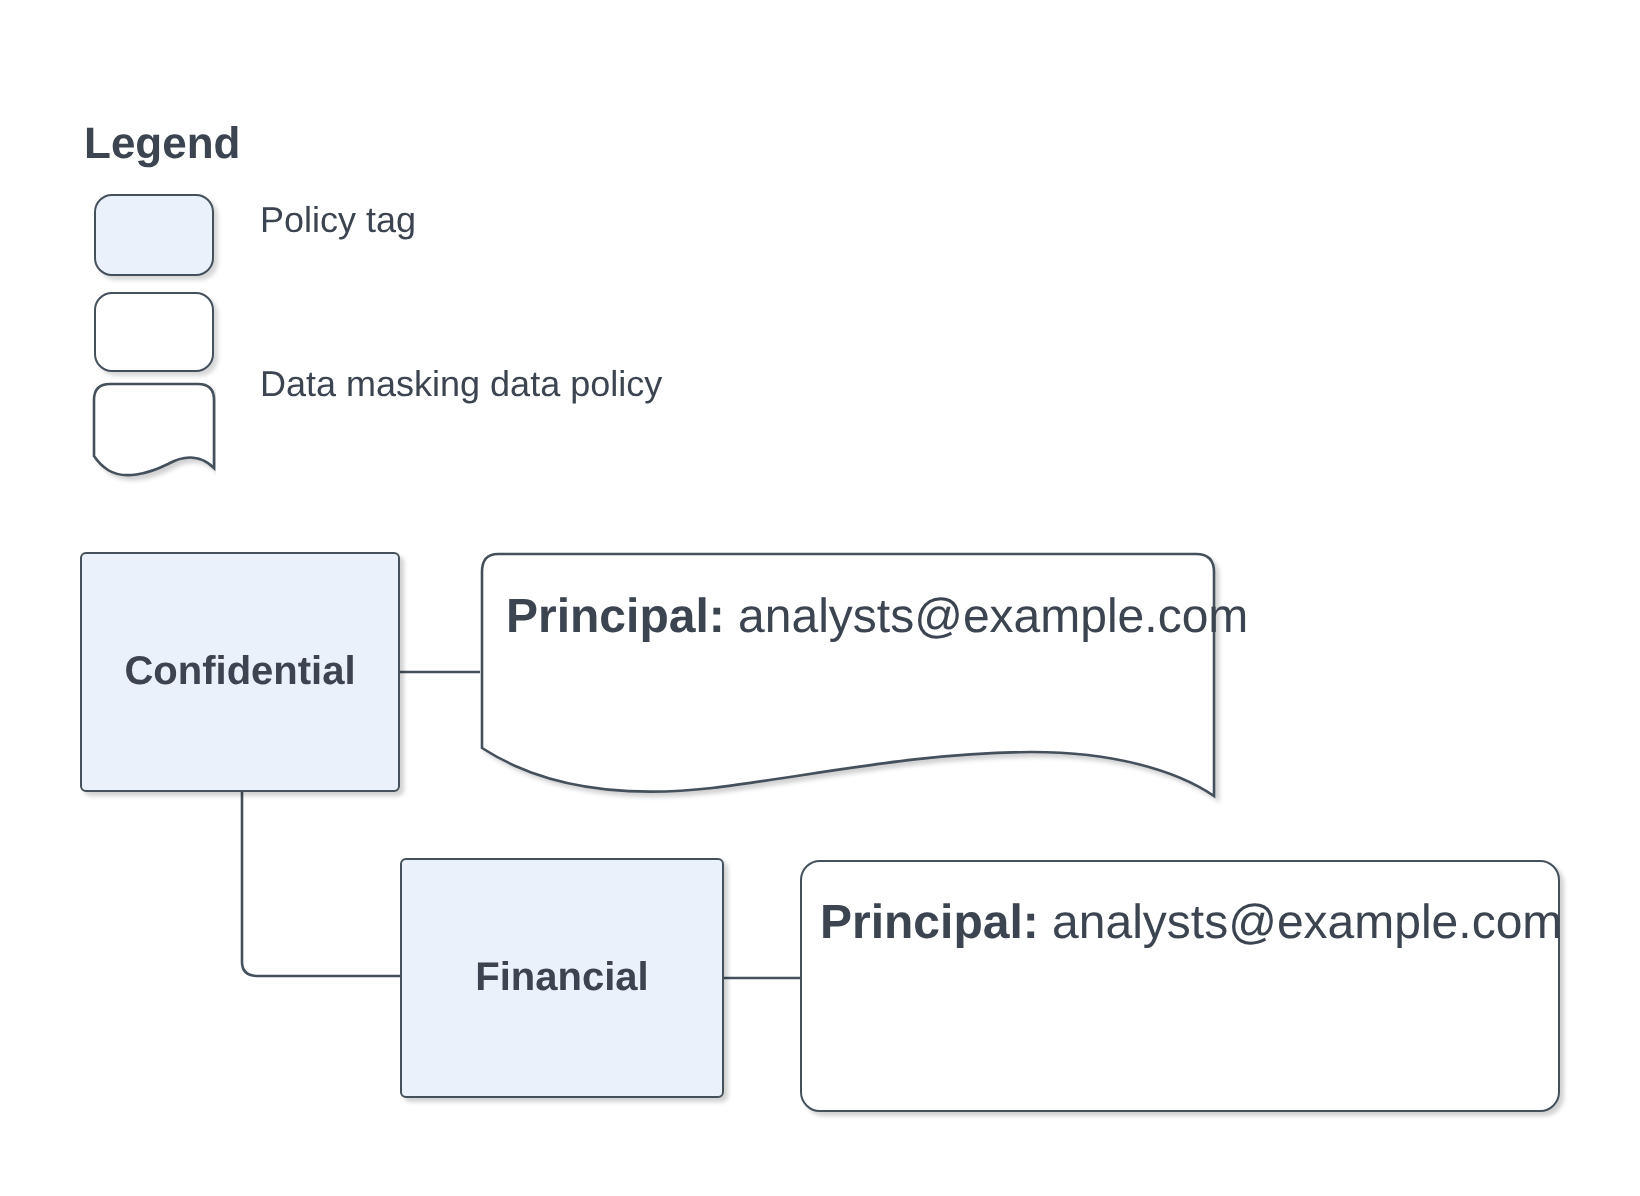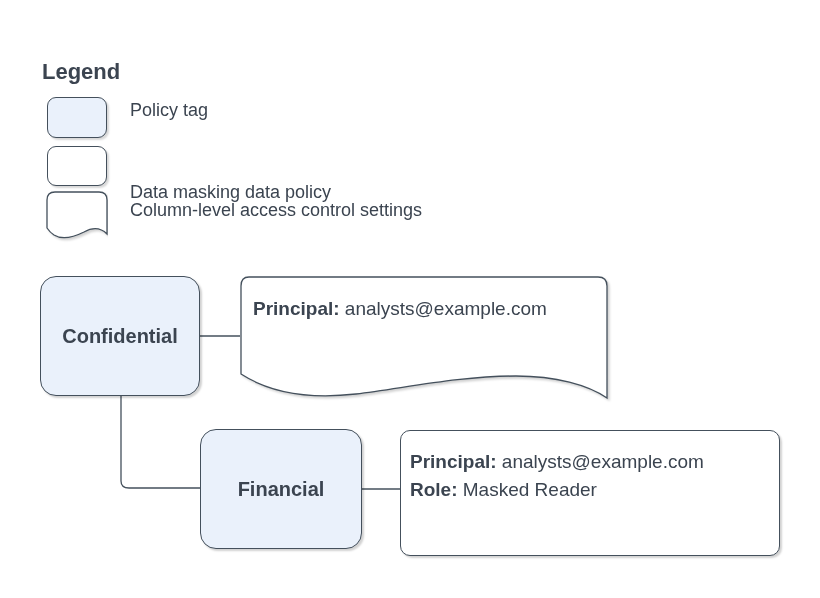--- a/index.html
+++ b/index.html
@@ -15,34 +15,34 @@
   .swatch{position:absolute;left:47px;border:1px solid #44505C;border-radius:9px;box-shadow:2px 2px 2px rgba(0,0,0,0.16);}
   .swatch.blue{background:#EAF1FB;}
   .swatch.white{background:#FFFFFF;}
   .sw1{top:97px;width:58px;height:39px;}
   .sw2{top:146px;width:58px;height:38px;}
   .sw3{position:absolute;left:46px;top:191px;}
   .legend-label{position:absolute;left:130px;font-size:18px;font-weight:normal;line-height:1;white-space:nowrap;}
   .ll1{top:101px;} .ll2{top:151px;margin-top:32px;} .ll3{top:201px;}
 
   .node{
-    position:absolute;background:#EAF1FB;border:1px solid #44505C;border-radius:16px;
+    position:absolute;background:#EAF1FB;border:1px solid #44505C;border-radius:3px;
     display:flex;align-items:center;justify-content:center;
     font-size:20px;font-weight:bold;box-shadow:2px 2px 2px rgba(0,0,0,0.18);
   }
   .node-confidential{left:40px;top:276px;width:158px;height:118px;}
   .node-financial{left:200px;top:429px;width:160px;height:118px;align-items:center;}
 
   .policybox{
     position:absolute;left:400px;top:430px;width:378px;height:124px;
     background:#FFFFFF;border:1px solid #44505C;border-radius:10px;
     box-shadow:2px 2px 2px rgba(0,0,0,0.18);
   }
 
-  .doc-text{position:absolute;font-size:19px;line-height:28px;white-space:nowrap;}
+  .doc-text{position:absolute;font-size:24px;line-height:28px;white-space:nowrap;}
   .doc-text b{font-weight:bold;}
   .dt1{left:253px;top:295px;}
   .dt2{left:410px;top:448px;}
 </style>
 </head>
 <body>
 
 <div class="canvas">
 
   <svg class="overlay" width="820" height="598">
@@ -70,34 +70,32 @@
   <div class="swatch white sw2"></div>
   <div class="legend-label ll2">Data masking data policy</div>
 
   <svg class="sw3" width="62" height="52">
     <path class="docshape" d="M 9 1 L 53 1 Q 61 1 61 9 L 61 43
          C 55 37 47 36 38 41
          C 28 46 16 49 8 44
          C 5 42 3 40 1 37
          L 1 9 Q 1 1 9 1 Z"></path>
   </svg>
-  <div class="legend-label ll3">Column-level access control settings</div>
 
   <div class="node node-confidential">
     <span>Confidential</span>
   </div>
 
   <div class="node node-financial">
     <span>Financial</span>
   </div>
 
   <div class="policybox"></div>
 
   <div class="doc-text dt1">
     <div><b>Principal:</b> <span>analysts@example.com</span></div>
   </div>
 
   <div class="doc-text dt2">
     <div><b>Principal:</b> <span>analysts@example.com</span></div>
-    <div><b>Role:</b> <span>Masked Reader</span></div>
   </div>
 
 </div>
 
 </body></html>

